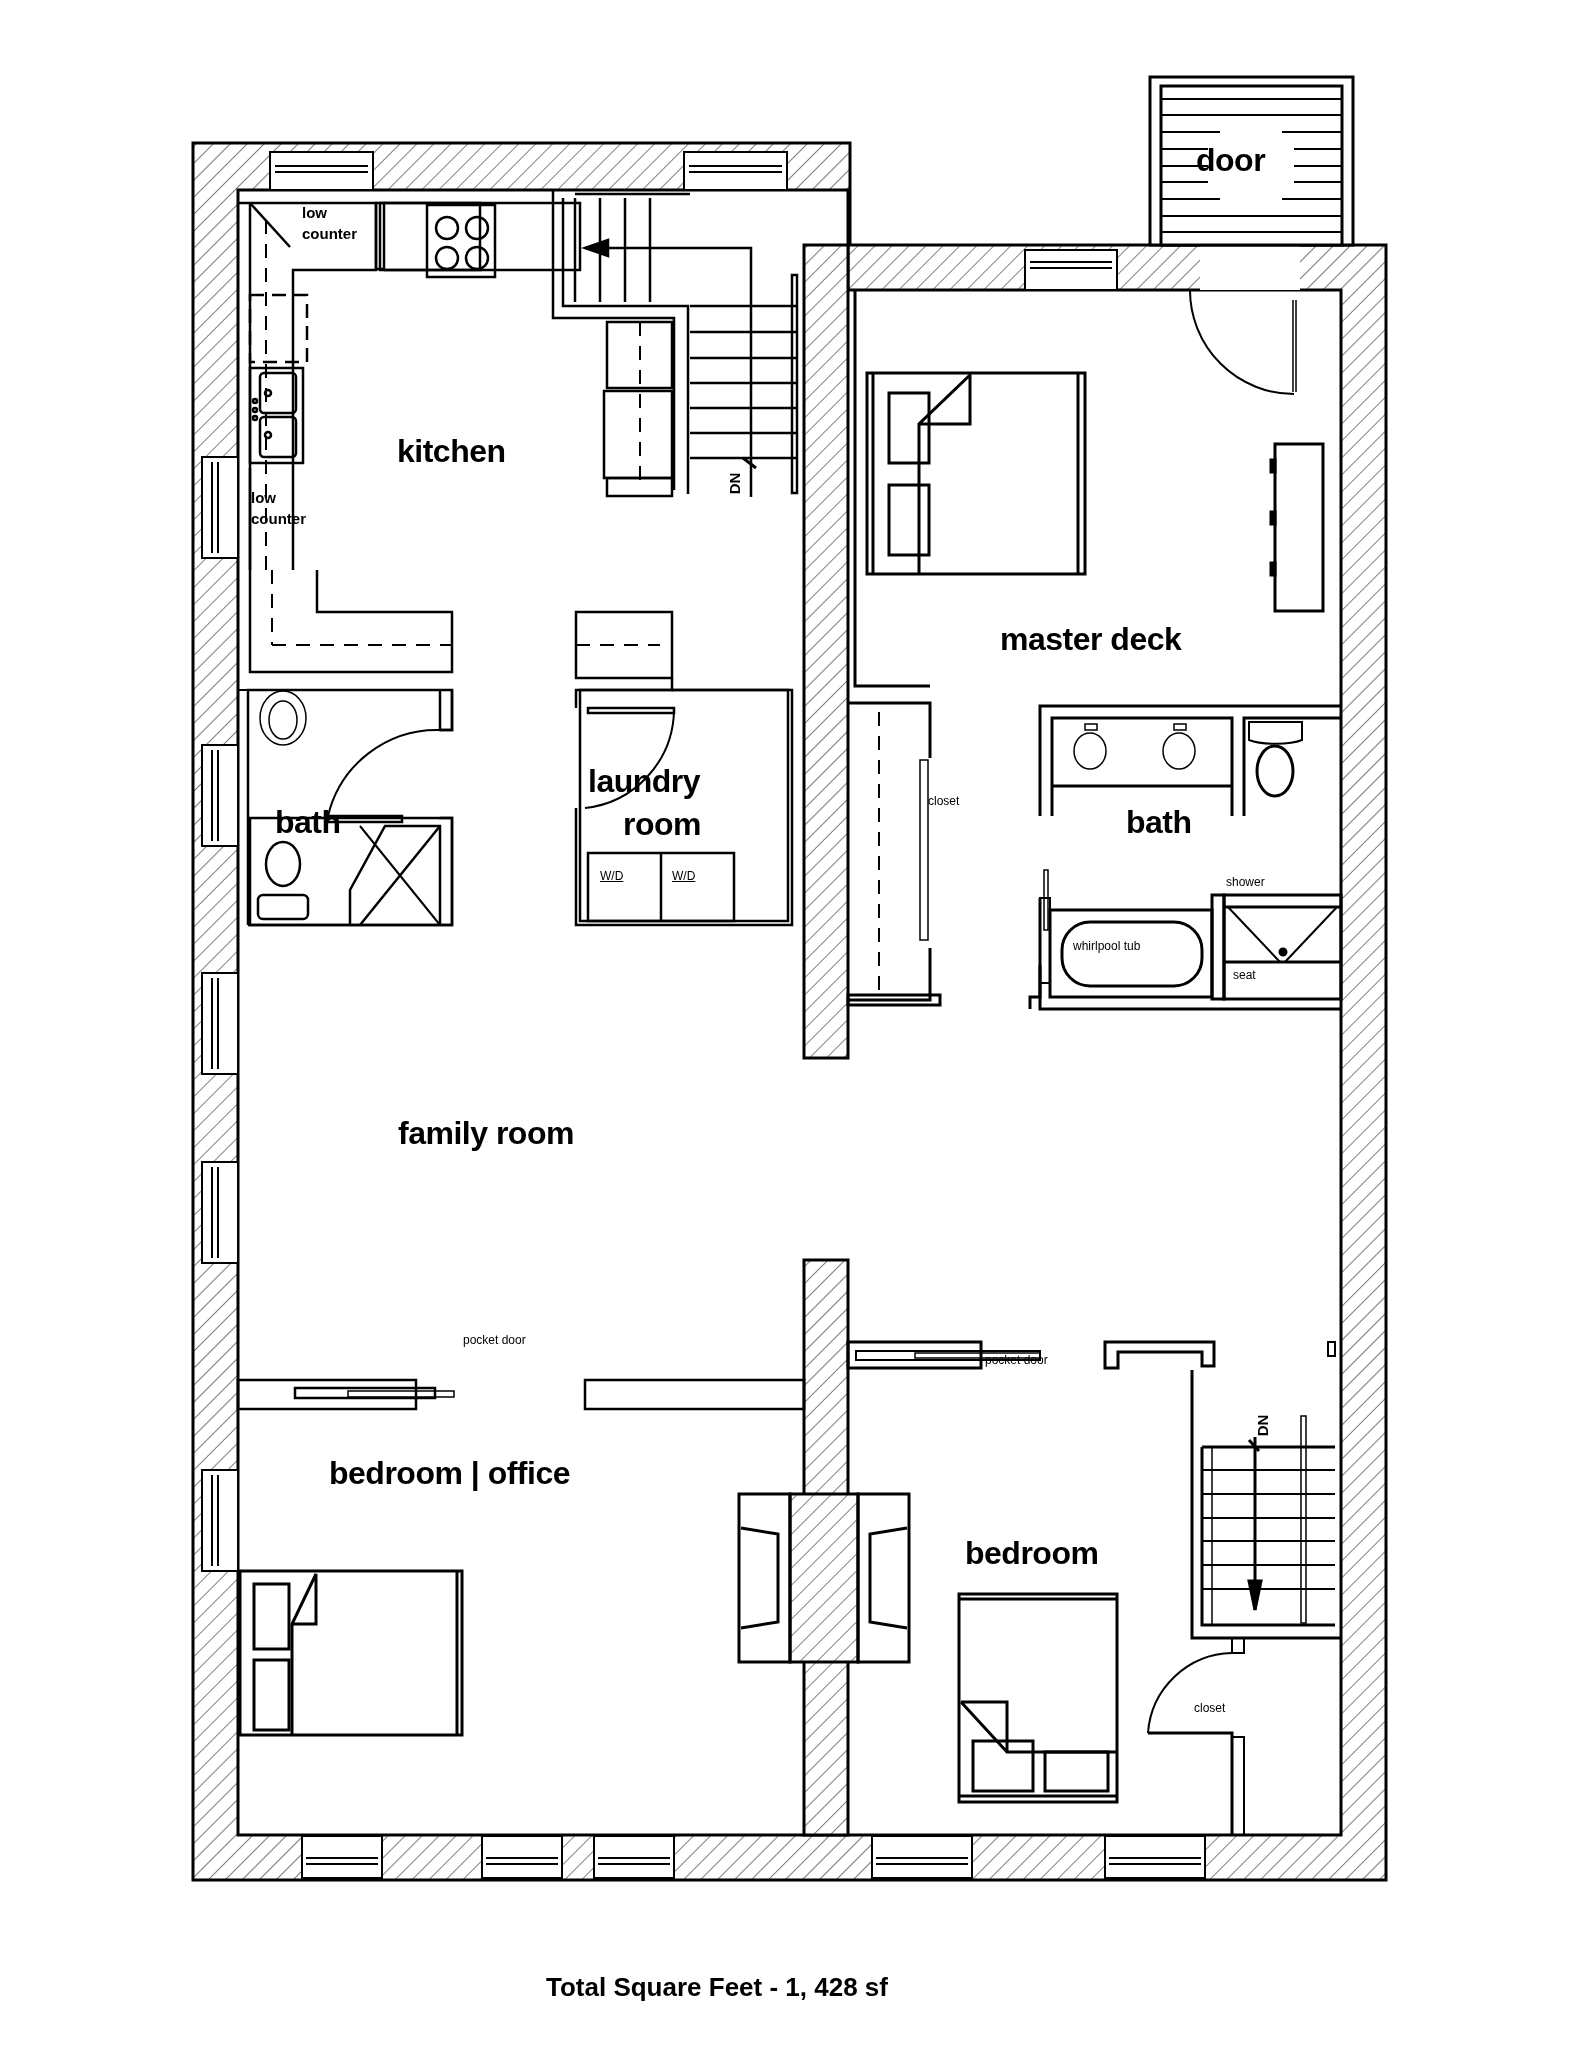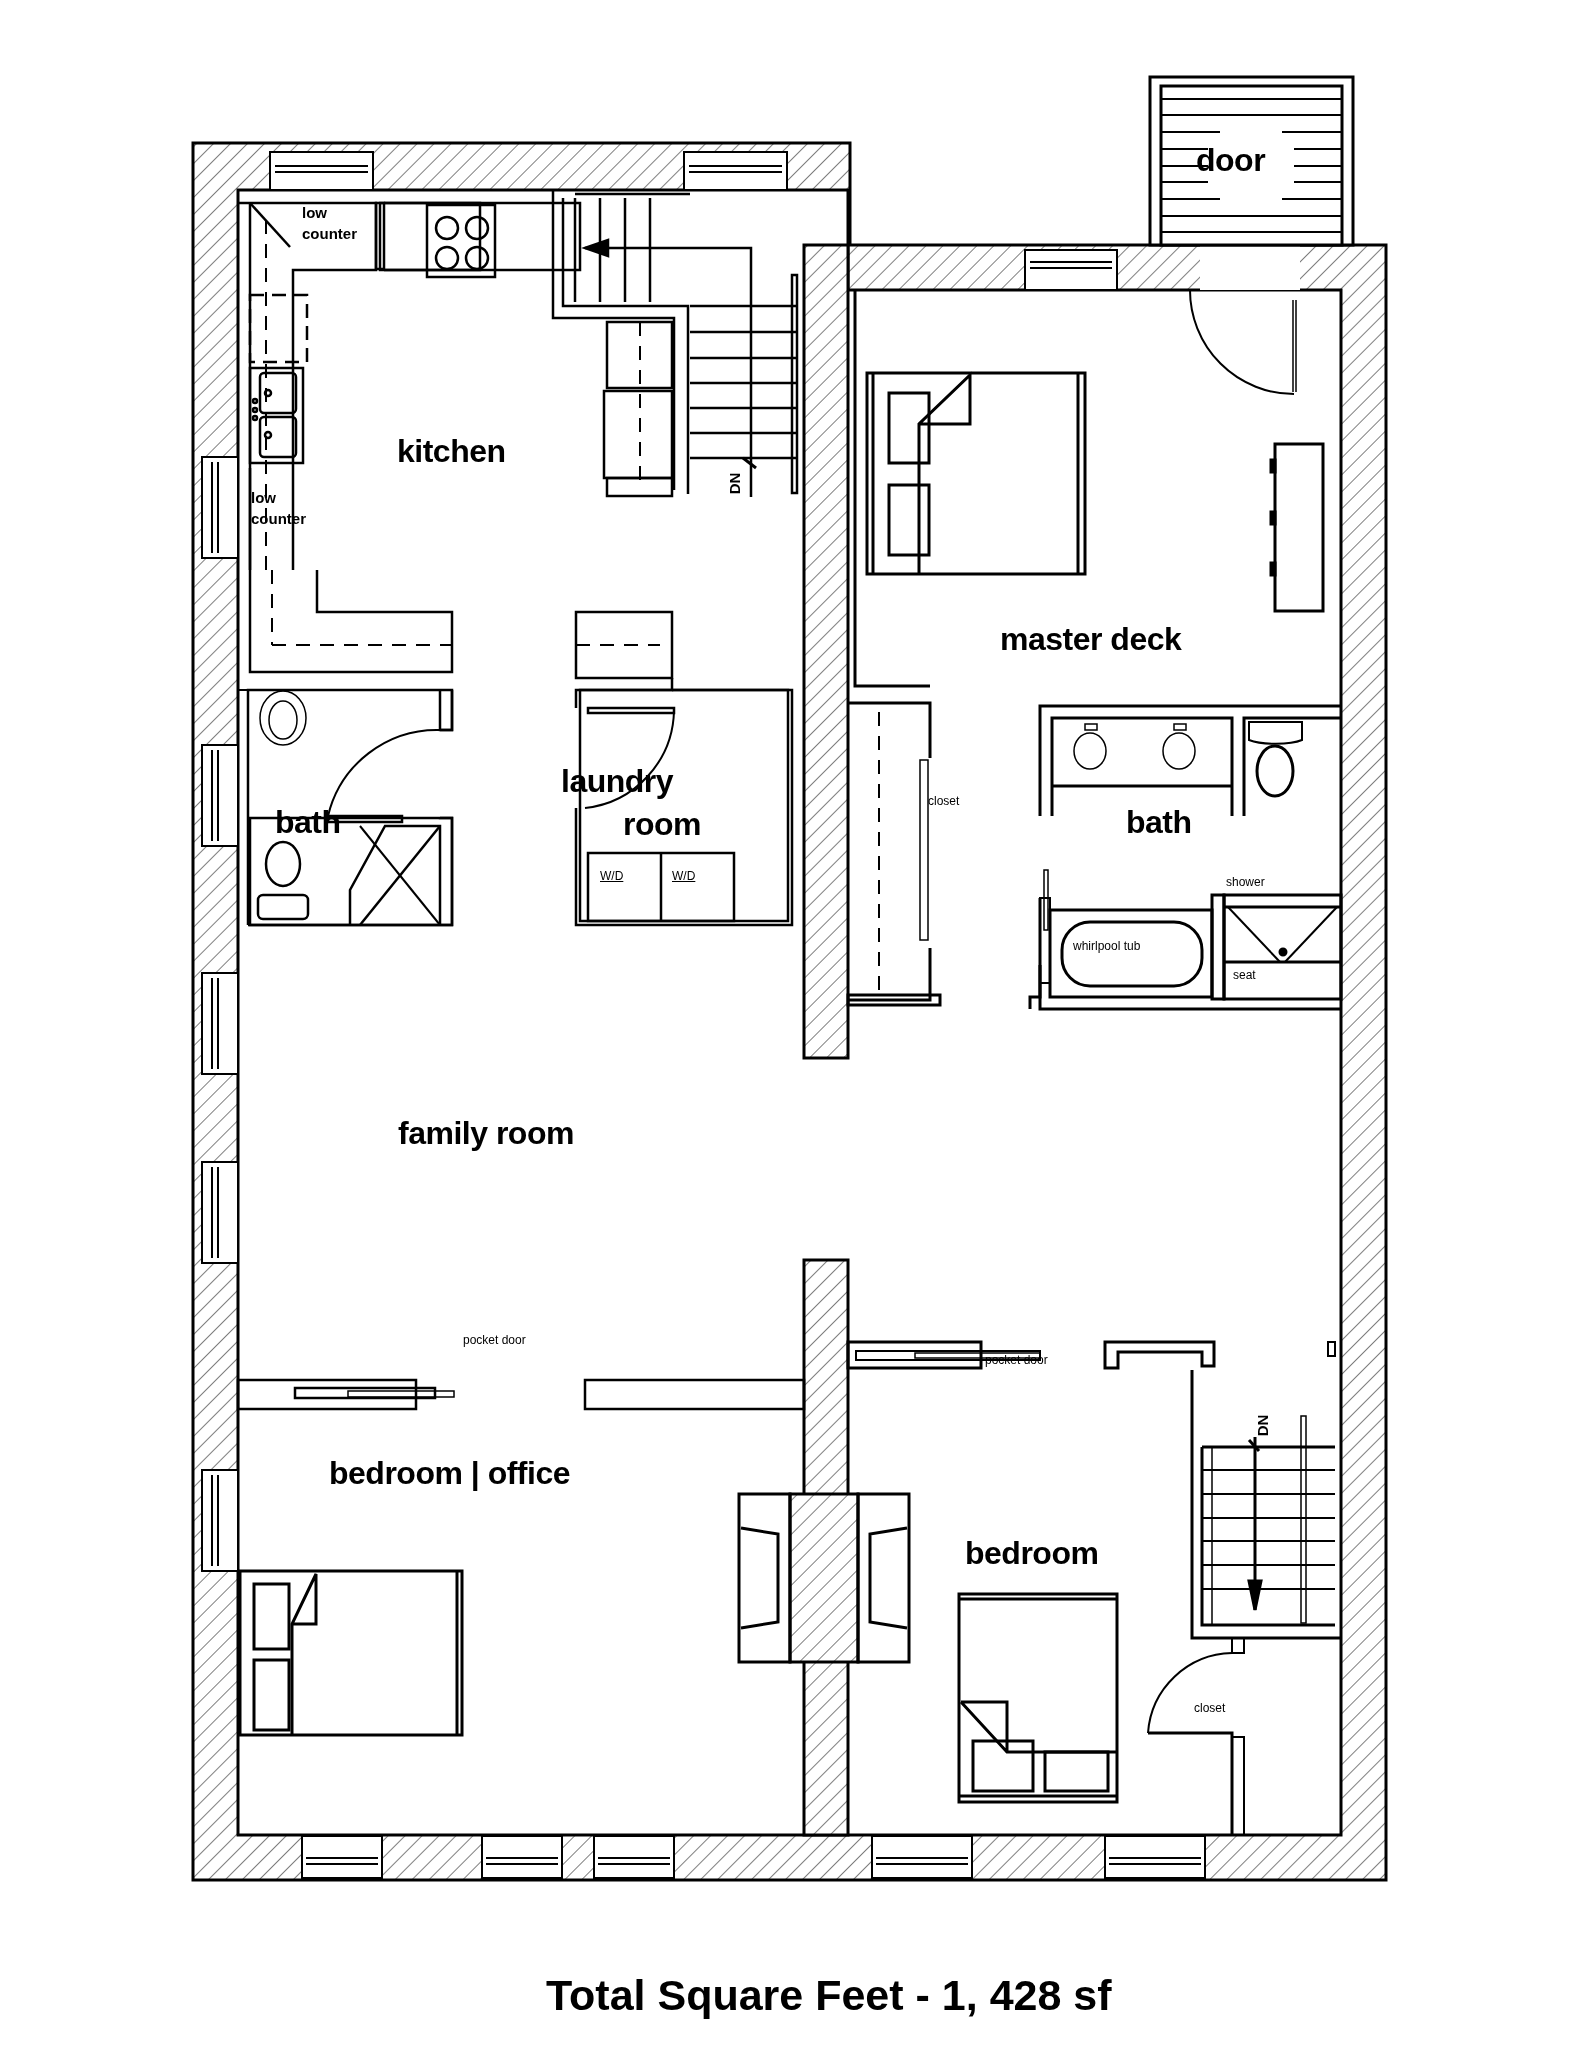--- a/index.html
+++ b/index.html
@@ -4,21 +4,21 @@
 <style>
   html, body { margin: 0; padding: 0; background: #ffffff; }
   body { width: 1583px; height: 2048px; position: relative; overflow: hidden;
          font-family: "Liberation Sans", "DejaVu Sans", sans-serif; }
   #plan { position: absolute; left: 0; top: 0; }
   .lbl { position: absolute; color: #000; white-space: nowrap; line-height: 1; }
   .room { font-weight: bold; font-size: 32px; letter-spacing: -0.5px; }
   .small { font-size: 12px; }
   .tiny { font-size: 15px; font-weight: bold; }
   .wd { font-size: 12px; text-decoration: underline; text-align: right; }
-  .footer { font-weight: bold; font-size: 43px; }
+  .footer { font-weight: bold; font-size: 26px; }
 </style>
 </head>
 <body>
 
 <svg id="plan" width="1583" height="2048" viewBox="0 0 1583 2048" xmlns="http://www.w3.org/2000/svg">
   <defs>
     <pattern id="hatch" patternUnits="userSpaceOnUse" width="12" height="12" patternTransform="rotate(45)">
       <rect width="12" height="12" fill="#fff"></rect>
       <line x1="0" y1="0" x2="0" y2="12" stroke="#000" stroke-width="1"></line>
     </pattern>
@@ -311,21 +311,21 @@
   </g>
 </svg>
 
 <div class="lbl room" style="left:397px;top:435px;">kitchen</div>
 <div class="lbl tiny" style="left:302px;top:205px;">low</div>
 <div class="lbl tiny" style="left:302px;top:226px;">counter</div>
 <div class="lbl tiny" style="left:251px;top:490px;">low</div>
 <div class="lbl tiny" style="left:251px;top:511px;">counter</div>
 
 <div class="lbl room" style="left:275px;top:806px;">bath</div>
-<div class="lbl room" style="left:561px;top:765px;">laundry</div>
+<div class="lbl room" style="left:588px;top:765px;">laundry</div>
 <div class="lbl room" style="left:591px;top:808px;margin-left:32px;">room</div>
 <div class="lbl wd" style="left:600px;top:870px;">W/D</div>
 <div class="lbl wd" style="left:672px;top:870px;">W/D</div>
 
 <div class="lbl room" style="left:398px;top:1117px;">family room</div>
 <div class="lbl small" style="left:463px;top:1334px;">pocket door</div>
 <div class="lbl room" style="left:285px;top:1457px;margin-left:44px;">bedroom | office</div>
 
 <div class="lbl room" style="left:1000px;top:623px;">master deck</div>
 <div class="lbl small" style="left:928px;top:795px;">closet</div>

